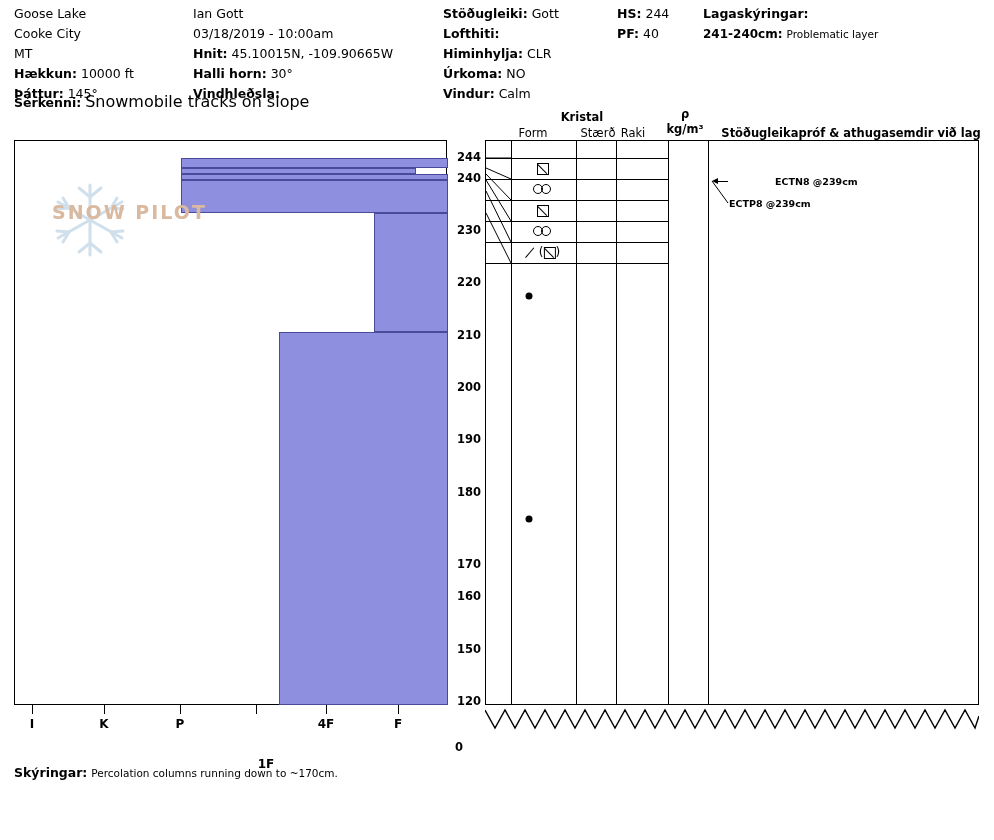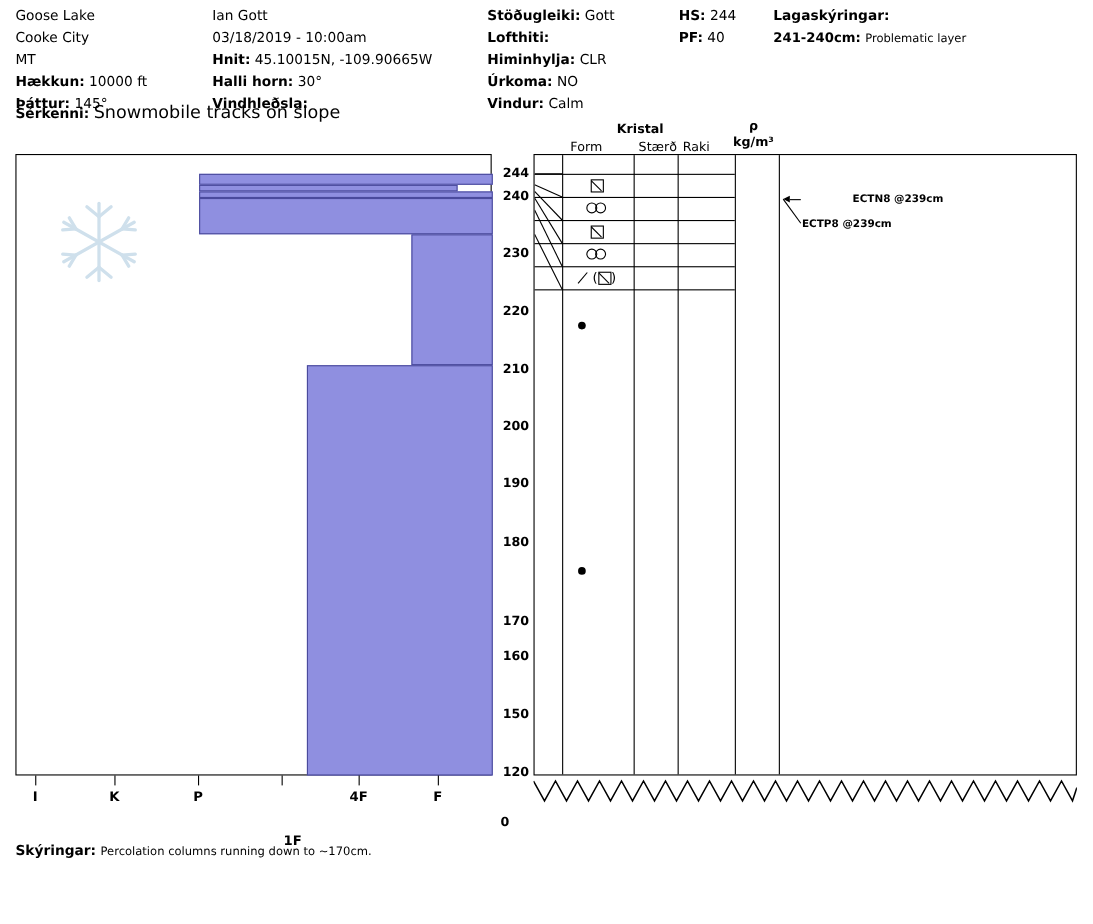--- a/index.html
+++ b/index.html
@@ -377,20 +377,21 @@
         <line x1="39" y1="33" x2="27" y2="34"></line>
           <line x1="39" y1="33" x2="33" y2="23"></line>
         <line x1="81" y1="57" x2="93" y2="56"></line>
           <line x1="81" y1="57" x2="87" y2="67"></line>
         <line x1="81" y1="33" x2="93" y2="34"></line>
           <line x1="81" y1="33" x2="87" y2="23"></line>
         <line x1="39" y1="57" x2="27" y2="56"></line>
           <line x1="39" y1="57" x2="33" y2="67"></line>
       </g>
     </svg>
+    <div class="wm-text">SNOW PILOT</div>
   </div>
 
   <div class="hardness-axis">
     <div class="hard-tick" style="left:18px;"></div>
     <div class="hard-tick" style="left:90px;"></div>
     <div class="hard-tick" style="left:166px;"></div>
     <div class="hard-tick" style="left:242px;"></div>
     <div class="hard-tick" style="left:312px;"></div>
     <div class="hard-tick" style="left:384px;"></div>
     <div class="hard-lbl" style="left:18px;">I</div>
@@ -415,20 +416,21 @@
     <div class="depth-lbl" style="top:509px;text-align:right;">150</div>
     <div class="depth-lbl" style="top:561px;">120</div>
   </div>
 
   <div class="col-head bold" style="left:552px; top:110px; width:60px;">Kristal</div>
   <div class="col-head" style="left:505px; top:126px; width:56px;">Form</div>
   <div class="col-head" style="left:577px; top:126px; width:42px;">Stærð</div>
   <div class="col-head" style="left:613px; top:126px; width:40px;">Raki</div>
   <div class="col-head bold" style="left:663px; top:107px; width:44px;">ρ</div>
   <div class="col-head bold" style="left:663px; top:122px; width:44px;">kg/m³</div>
+  <div class="col-head bold" style="left:716px; top:126px; width:270px;">Stöðugleikapróf &amp; athugasemdir við lag</div>
 
   <div class="grid">
 
     <div class="vline" style="left:25px;"></div>
     <div class="vline" style="left:90px;"></div>
     <div class="vline" style="left:130px;"></div>
     <div class="vline" style="left:182px;"></div>
     <div class="vline" style="left:222px;"></div>
 
     <div class="layerline" style="left:0px; top:17px;  width:182px;"></div>

